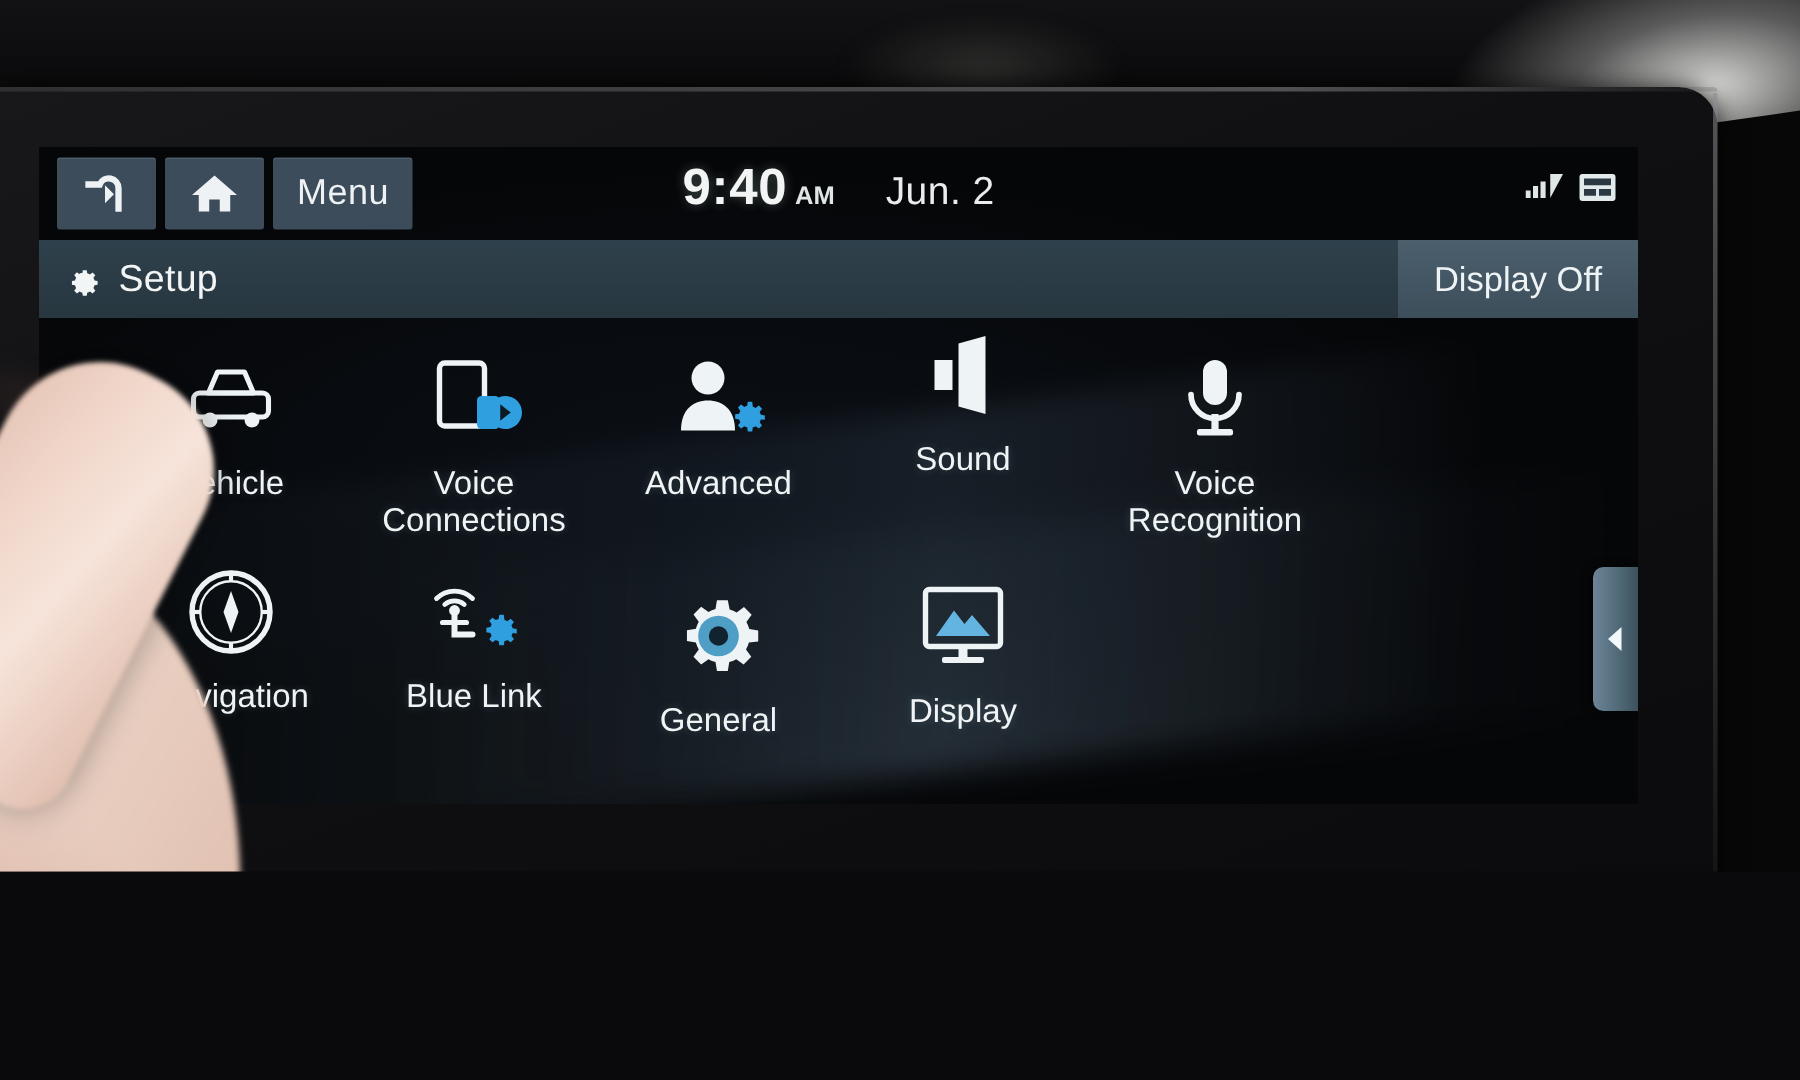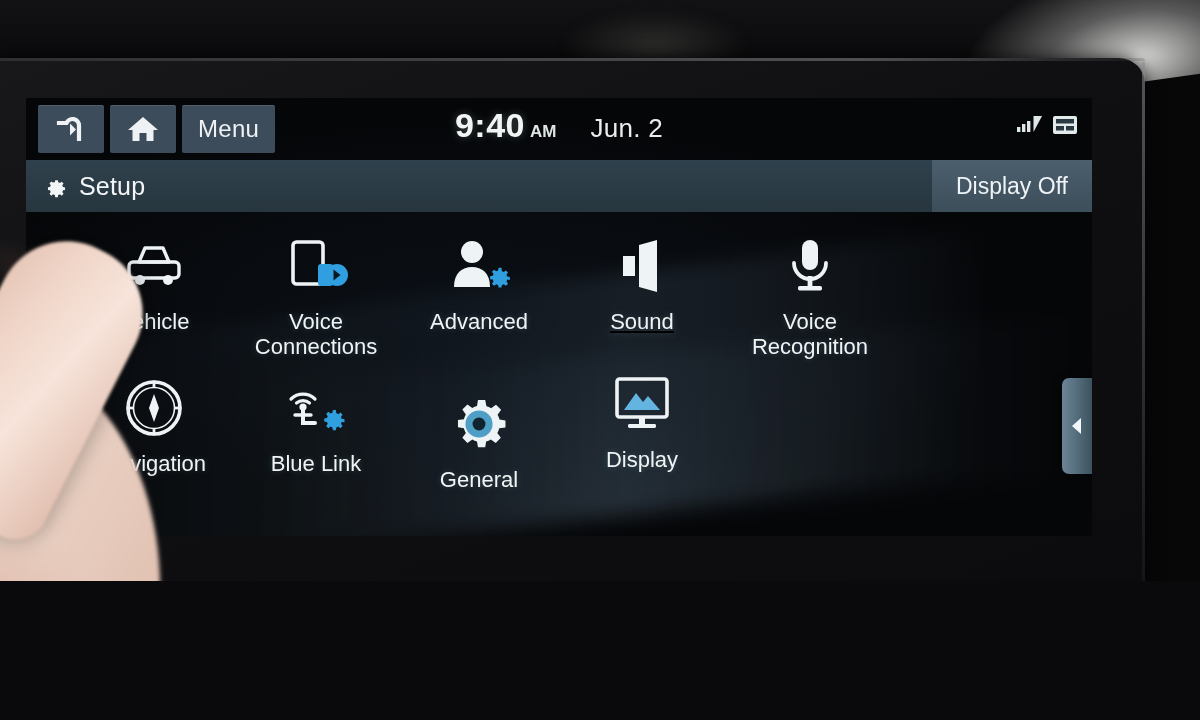--- a/index.html
+++ b/index.html
@@ -299,21 +299,21 @@
             <circle cx="26" cy="13" r="11" fill="#eef3f5"></circle>
             <path d="M8 48 C8 34 16 28 26 28 C36 28 44 34 44 48 Z" fill="#eef3f5"></path>
             <g transform="translate(39,26) scale(1.22)">
               <path fill="#2f9fe0" d="M11 6.6a4.4 4.4 0 1 0 0 8.8 4.4 4.4 0 0 0 0-8.8zm9.4 5.6v-2.4l-2.2-.35a7 7 0 0 0-.63-1.53l1.3-1.8-1.7-1.7-1.8 1.3a7 7 0 0 0-1.53-.63L13.5 2.3h-2.4l-.35 2.2a7 7 0 0 0-1.53.63l-1.8-1.3-1.7 1.7 1.3 1.8a7 7 0 0 0-.63 1.53l-2.2.35v2.4l2.2.35c.14.53.35 1.04.63 1.53l-1.3 1.8 1.7 1.7 1.8-1.3c.49.28 1 .49 1.53.63l.35 2.2h2.4l.35-2.2c.53-.14 1.04-.35 1.53-.63l1.8 1.3 1.7-1.7-1.3-1.8c.28-.49.49-1 .63-1.53z"></path>
             </g>
           </svg>
         </div>
         <div class="lbl">Advanced</div>
       </div>
 
-      <div class="tile" style="left:532px; top:16px;text-decoration:underline;">
+      <div class="tile" style="left:532px; top:0;">
         <div class="glyph">
           <svg class="svg-ico" width="62" height="54" viewBox="0 0 62 54">
             <rect x="12" y="17" width="12" height="20" fill="#eef3f5"></rect>
             <path d="M28 6 L46 1 L46 53 L28 48 Z" fill="#eef3f5"></path>
           </svg>
         </div>
         <div class="lbl">Sound</div>
       </div>
 
       <div class="tile" style="left:700px; top:16px;">
@@ -366,21 +366,21 @@
         <div class="glyph">
           <svg class="svg-ico" width="62" height="62" viewBox="0 0 48 48">
             <path fill="#eef3f5" d="M24 13a11 11 0 1 0 0 22 11 11 0 0 0 0-22zm20.5 13.8v-5.6l-4.6-.75a16.6 16.6 0 0 0-1.5-3.62l2.72-3.78-3.96-3.96-3.78 2.72a16.6 16.6 0 0 0-3.62-1.5L28.8 5.5h-5.6l-.75 4.6a16.6 16.6 0 0 0-3.62 1.5l-3.78-2.72-3.96 3.96 2.72 3.78a16.6 16.6 0 0 0-1.5 3.62l-4.6.75v5.6l4.6.75c.33 1.26.83 2.47 1.5 3.62l-2.72 3.78 3.96 3.96 3.78-2.72c1.15.67 2.36 1.17 3.62 1.5l.75 4.6h5.6l.75-4.6c1.26-.33 2.47-.83 3.62-1.5l3.78 2.72 3.96-3.96-2.72-3.78c.67-1.15 1.17-2.36 1.5-3.62z"></path>
             <circle cx="24" cy="24" r="10.5" fill="#4e9ec6"></circle>
             <circle cx="24" cy="24" r="5" fill="#10232e"></circle>
           </svg>
         </div>
         <div class="lbl">General</div>
       </div>
 
-      <div class="tile" style="left:532px; top:154px;">
+      <div class="tile" style="left:532px; top:168px;">
         <div class="glyph">
           <svg class="svg-ico" width="66" height="58" viewBox="0 0 66 58">
             <rect x="8" y="4" width="50" height="38" rx="2.5" fill="none" stroke="#eef3f5" stroke-width="3.6"></rect>
             <path d="M15 35 L27 18 L34 27 L39 21 L51 35 Z" fill="#63b4e0"></path>
             <rect x="30" y="42" width="6" height="7" fill="#eef3f5"></rect>
             <rect x="19" y="49" width="28" height="4" rx="1.4" fill="#eef3f5"></rect>
           </svg>
         </div>
         <div class="lbl">Display</div>
       </div>

